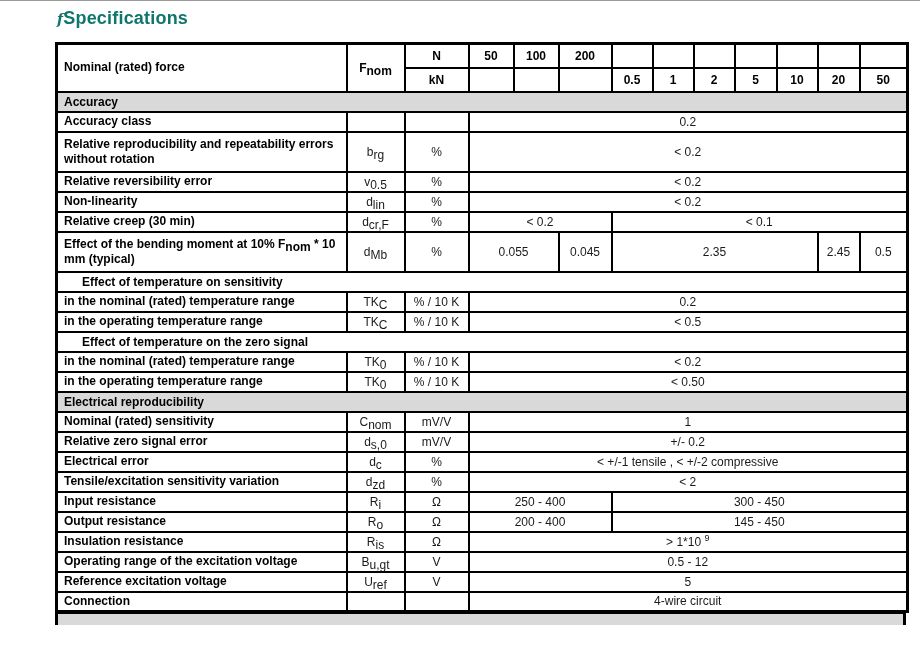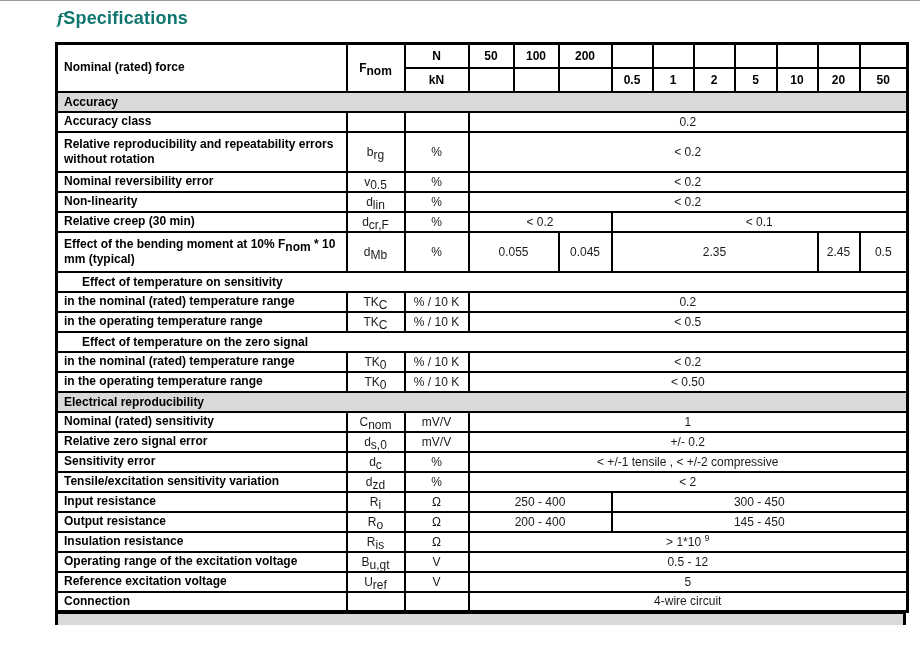--- a/index.html
+++ b/index.html
@@ -142,21 +142,21 @@
           <td class="unit"></td>
           <td class="val" colspan="10">0.2</td>
         </tr>
         <tr class="tall">
           <td class="lbl">Relative reproducibility and repeatability errors without rotation</td>
           <td class="sym">b<sub>rg</sub></td>
           <td class="unit">%</td>
           <td class="val" colspan="10">&lt; 0.2</td>
         </tr>
         <tr>
-          <td class="lbl">Nominal reversibility error</td>
+          <td class="lbl">Relative reversibility error</td>
           <td class="sym">v<sub>0.5</sub></td>
           <td class="unit">%</td>
           <td class="val" colspan="10">&lt; 0.2</td>
         </tr>
         <tr>
           <td class="lbl">Non-linearity</td>
           <td class="sym">d<sub>lin</sub></td>
           <td class="unit">%</td>
           <td class="val" colspan="10">&lt; 0.2</td>
         </tr>
@@ -216,21 +216,21 @@
           <td class="unit">mV/V</td>
           <td class="val" colspan="10">1</td>
         </tr>
         <tr>
           <td class="lbl">Relative zero signal error</td>
           <td class="sym">d<sub>s,0</sub></td>
           <td class="unit">mV/V</td>
           <td class="val" colspan="10">+/- 0.2</td>
         </tr>
         <tr>
-          <td class="lbl">Sensitivity error</td>
+          <td class="lbl">Electrical error</td>
           <td class="sym">d<sub>c</sub></td>
           <td class="unit">%</td>
           <td class="val" colspan="10">&lt; +/-1 tensile , &lt; +/-2 compressive</td>
         </tr>
         <tr>
           <td class="lbl">Tensile/excitation sensitivity variation</td>
           <td class="sym">d<sub>zd</sub></td>
           <td class="unit">%</td>
           <td class="val" colspan="10">&lt; 2</td>
         </tr>

